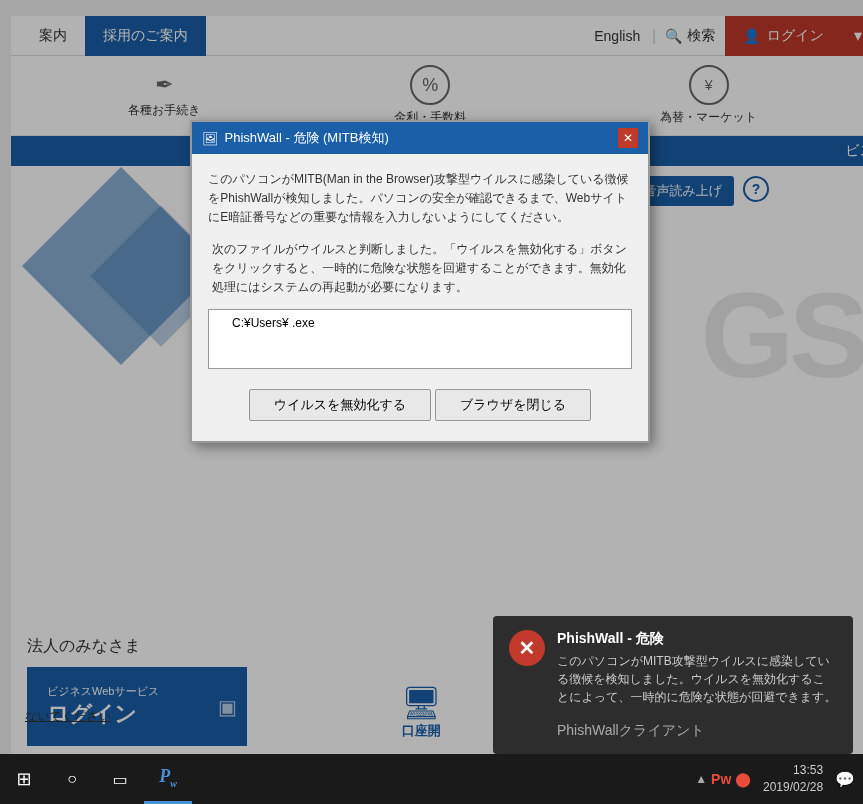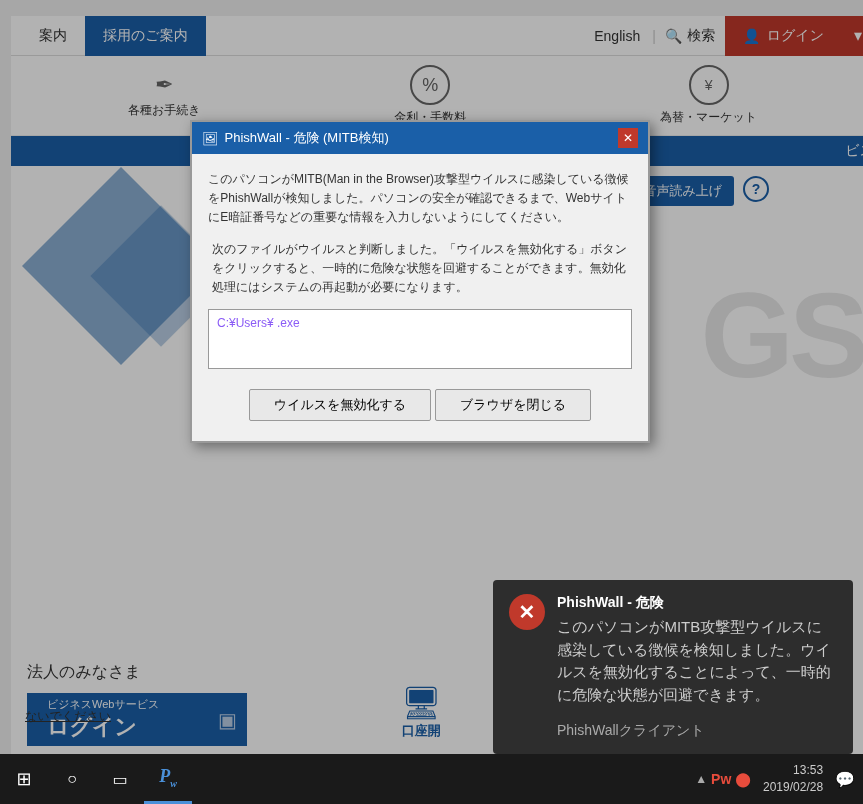--- a/index.html
+++ b/index.html
@@ -181,21 +181,21 @@
       font-weight: bold;
     }
     .houjin-title {
       font-size: 16px;
       color: #333;
       margin-bottom: 10px;
     }
     .biz-login-card {
       background: #1a5fa8;
       color: #fff;
-      padding: 4px 20px;
+      padding: 17px 20px;
       width: 220px;
       position: relative;
     }
     .biz-login-subtitle {
       font-size: 11px;
     }
     .biz-login-main {
       font-size: 22px;
       font-weight: bold;
     }
@@ -318,23 +318,23 @@
     }
     .dialog-sub-text {
       font-size: 12px;
       color: #333;
       line-height: 1.6;
       padding: 0 4px;
     }
     .dialog-file-box {
       border: 1px solid #999;
       background: #fff;
-      padding: 6px 8px;
-      font-size: 12px;
-      color: #8b5cf6;
+      padding: 6px 23px;
+      font-size: 12px;
+      color: #000000;
       min-height: 60px;
     }
     .dialog-buttons {
       display: flex;
       justify-content: center;
       gap: 4px;
       padding: 8px 0 4px;
     }
     .dialog-btn {
       padding: 6px 24px;
@@ -377,21 +377,21 @@
     .notif-content {
       flex: 1;
     }
     .notif-title {
       font-size: 14px;
       font-weight: bold;
       color: #fff;
       margin-bottom: 4px;
     }
     .notif-body {
-      font-size: 15px;
+      font-size: 12px;
       color: #ccc;
       line-height: 1.5;
     }
     .notif-source {
       font-size: 14px;
       color: #aaa;
       margin-top: 16px;
     }
 
     

